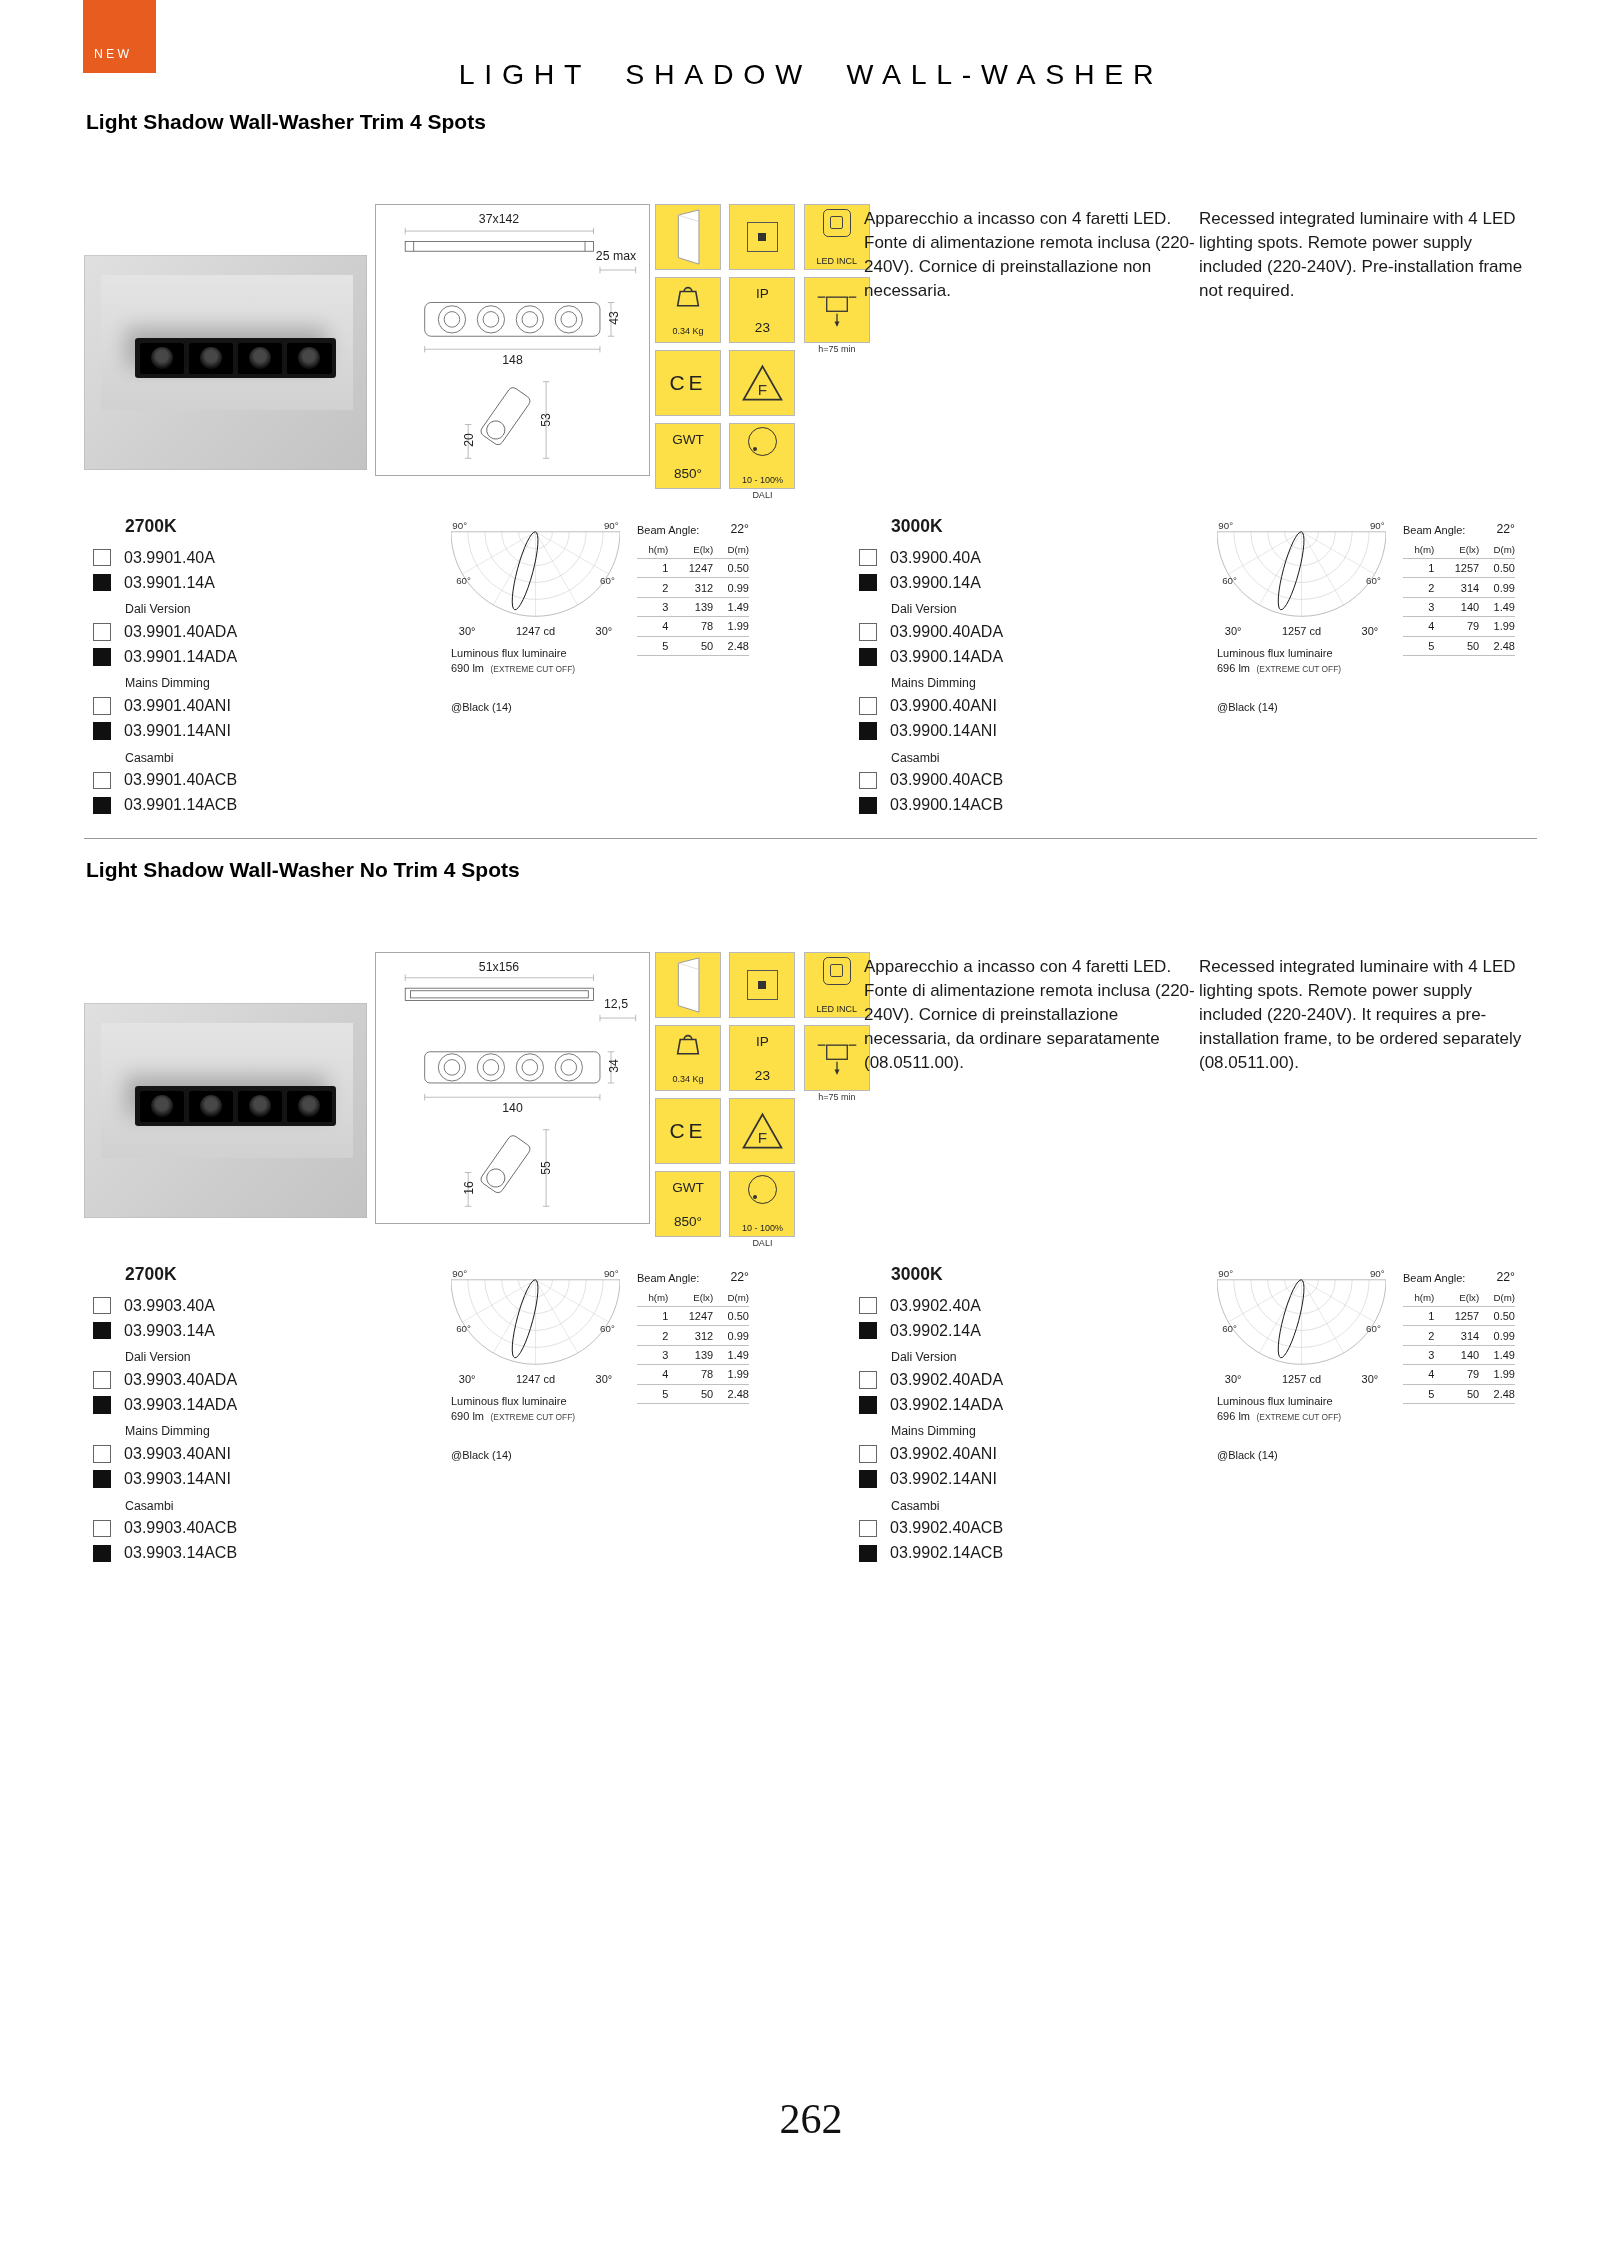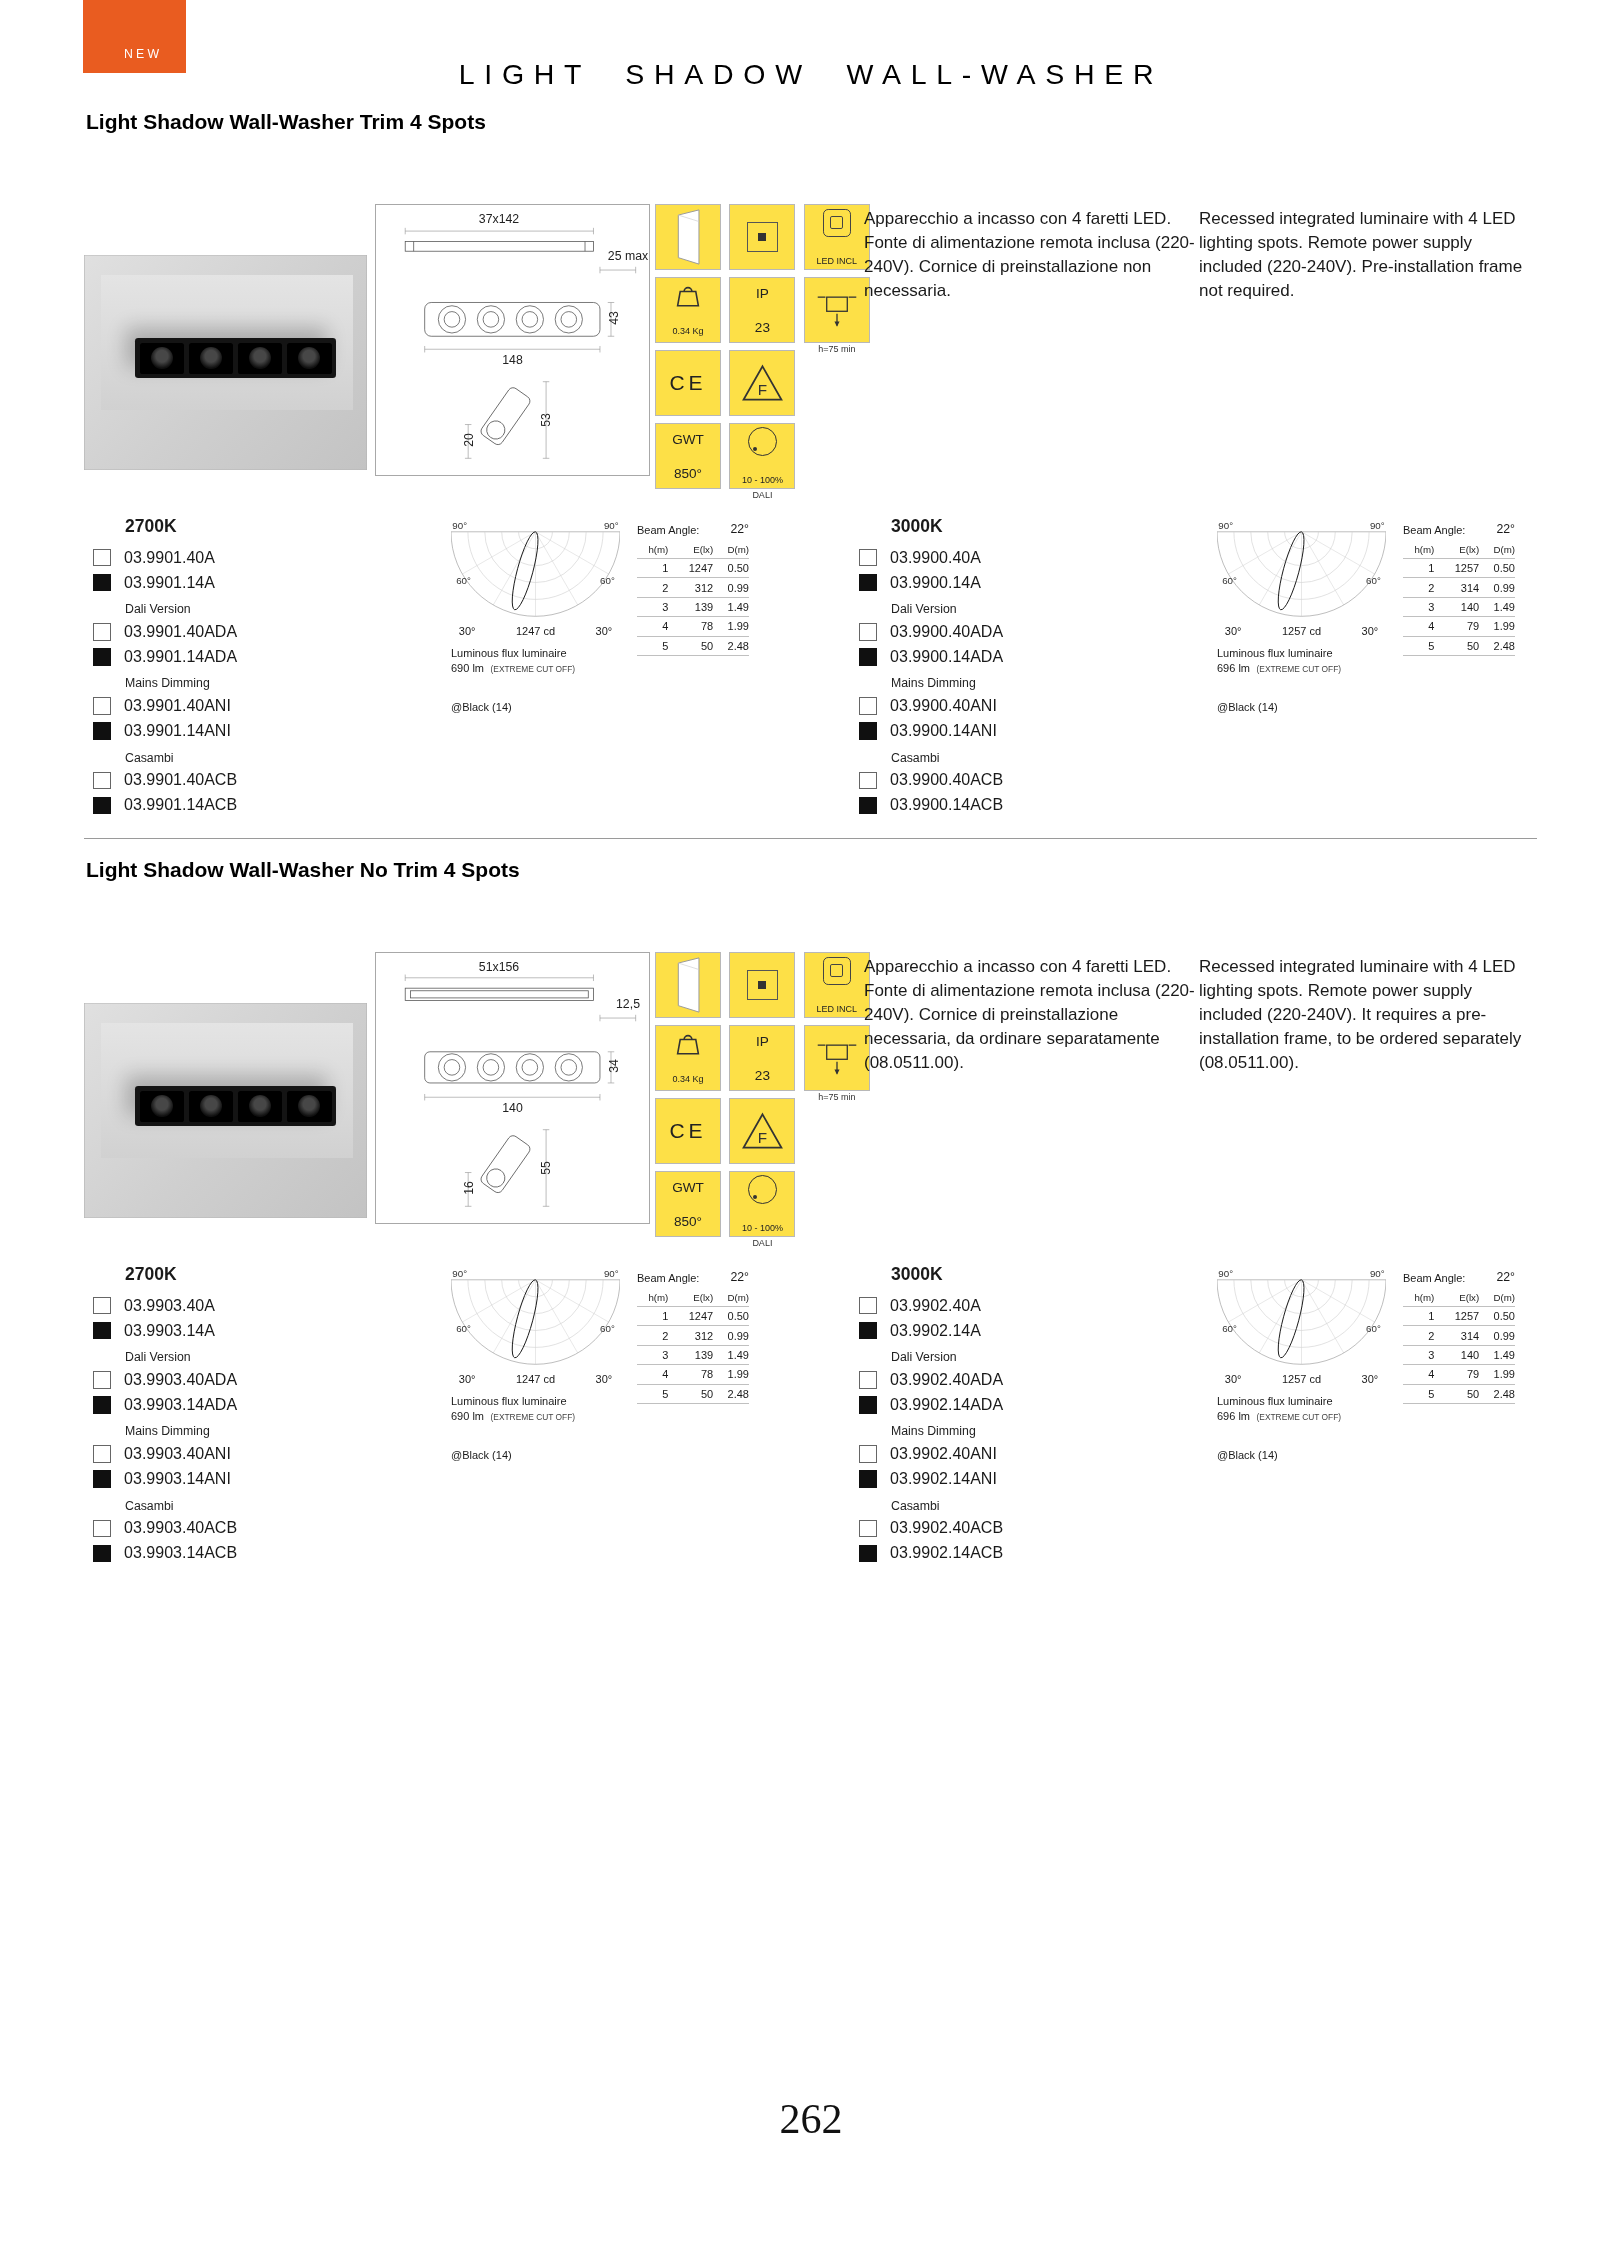--- a/index.html
+++ b/index.html
@@ -32,21 +32,21 @@
   .spot{flex:1;height:100%;background:#000;border-radius:2.6px;position:relative}
   .spot::after{content:"";position:absolute;left:50%;top:50%;width:22px;height:22px;
          transform:translate(-50%,-50%);border-radius:50%;
          background:radial-gradient(circle at 50% 42%,#474747 0 35%,#101010 70%)}
 
   
   .drawing{position:absolute;left:375px;top:94px;width:273px;height:270px;border:0.6px solid #a8a8a8;background:#fff}
   .dim{position:absolute;font-size:12.3px;color:#222}
   .rot{display:inline-block;transform:rotate(-90deg);transform-origin:center}
   .dim-top{left:29px;top:6.5px;width:188px;text-align:center}
-  .dim-depth{left:221px;top:44px;width:62px;text-align:center}
+  .dim-depth{left:209px;top:44px;width:62px;text-align:center}
   .dim-height{left:231px;top:106px}
   .dim-width{left:49px;top:148px;width:175px;text-align:center}
   .dim-a{left:163px;top:208px}
   .dim-b{left:86px;top:228px}
 
   
   .icons{position:absolute;left:655px;top:94px;display:grid;grid-template-columns:repeat(3,66px);
          grid-template-rows:repeat(4,73px);grid-auto-flow:column;column-gap:8.4px}
   .cell{position:relative}
   .ibox{width:66px;height:66px;border:0.6px solid #b8b8b8;background:#fde047;box-sizing:border-box;
@@ -96,21 +96,21 @@
   .beam td:nth-child(3){text-align:right;width:32%}
 
   .divider{position:absolute;left:84px;top:838px;width:1453px;height:0.6px;background:#9a9a9a}
   .page-number{position:absolute;left:0;top:2095px;width:100%;text-align:center;
                font-family:"Liberation Serif",serif;font-size:42px;color:#111}
   svg text{font-family:"Liberation Sans",sans-serif}
 </style>
 </head>
 <body>
 
-<div class="badge" style="background: rgb(233, 92, 32); padding-left: 30px;">
+<div class="badge" style="background: rgb(233, 92, 32);">
   <span>NEW</span>
 </div>
 <div class="page-title">LIGHT SHADOW WALL-WASHER</div>
 
 <div class="section" id="section-0">
   <div class="sec-heading">Light Shadow Wall-Washer Trim 4 Spots</div>
 
   <div class="photo">
     <div class="photo-plate"></div>
     <div class="photo-slot">

